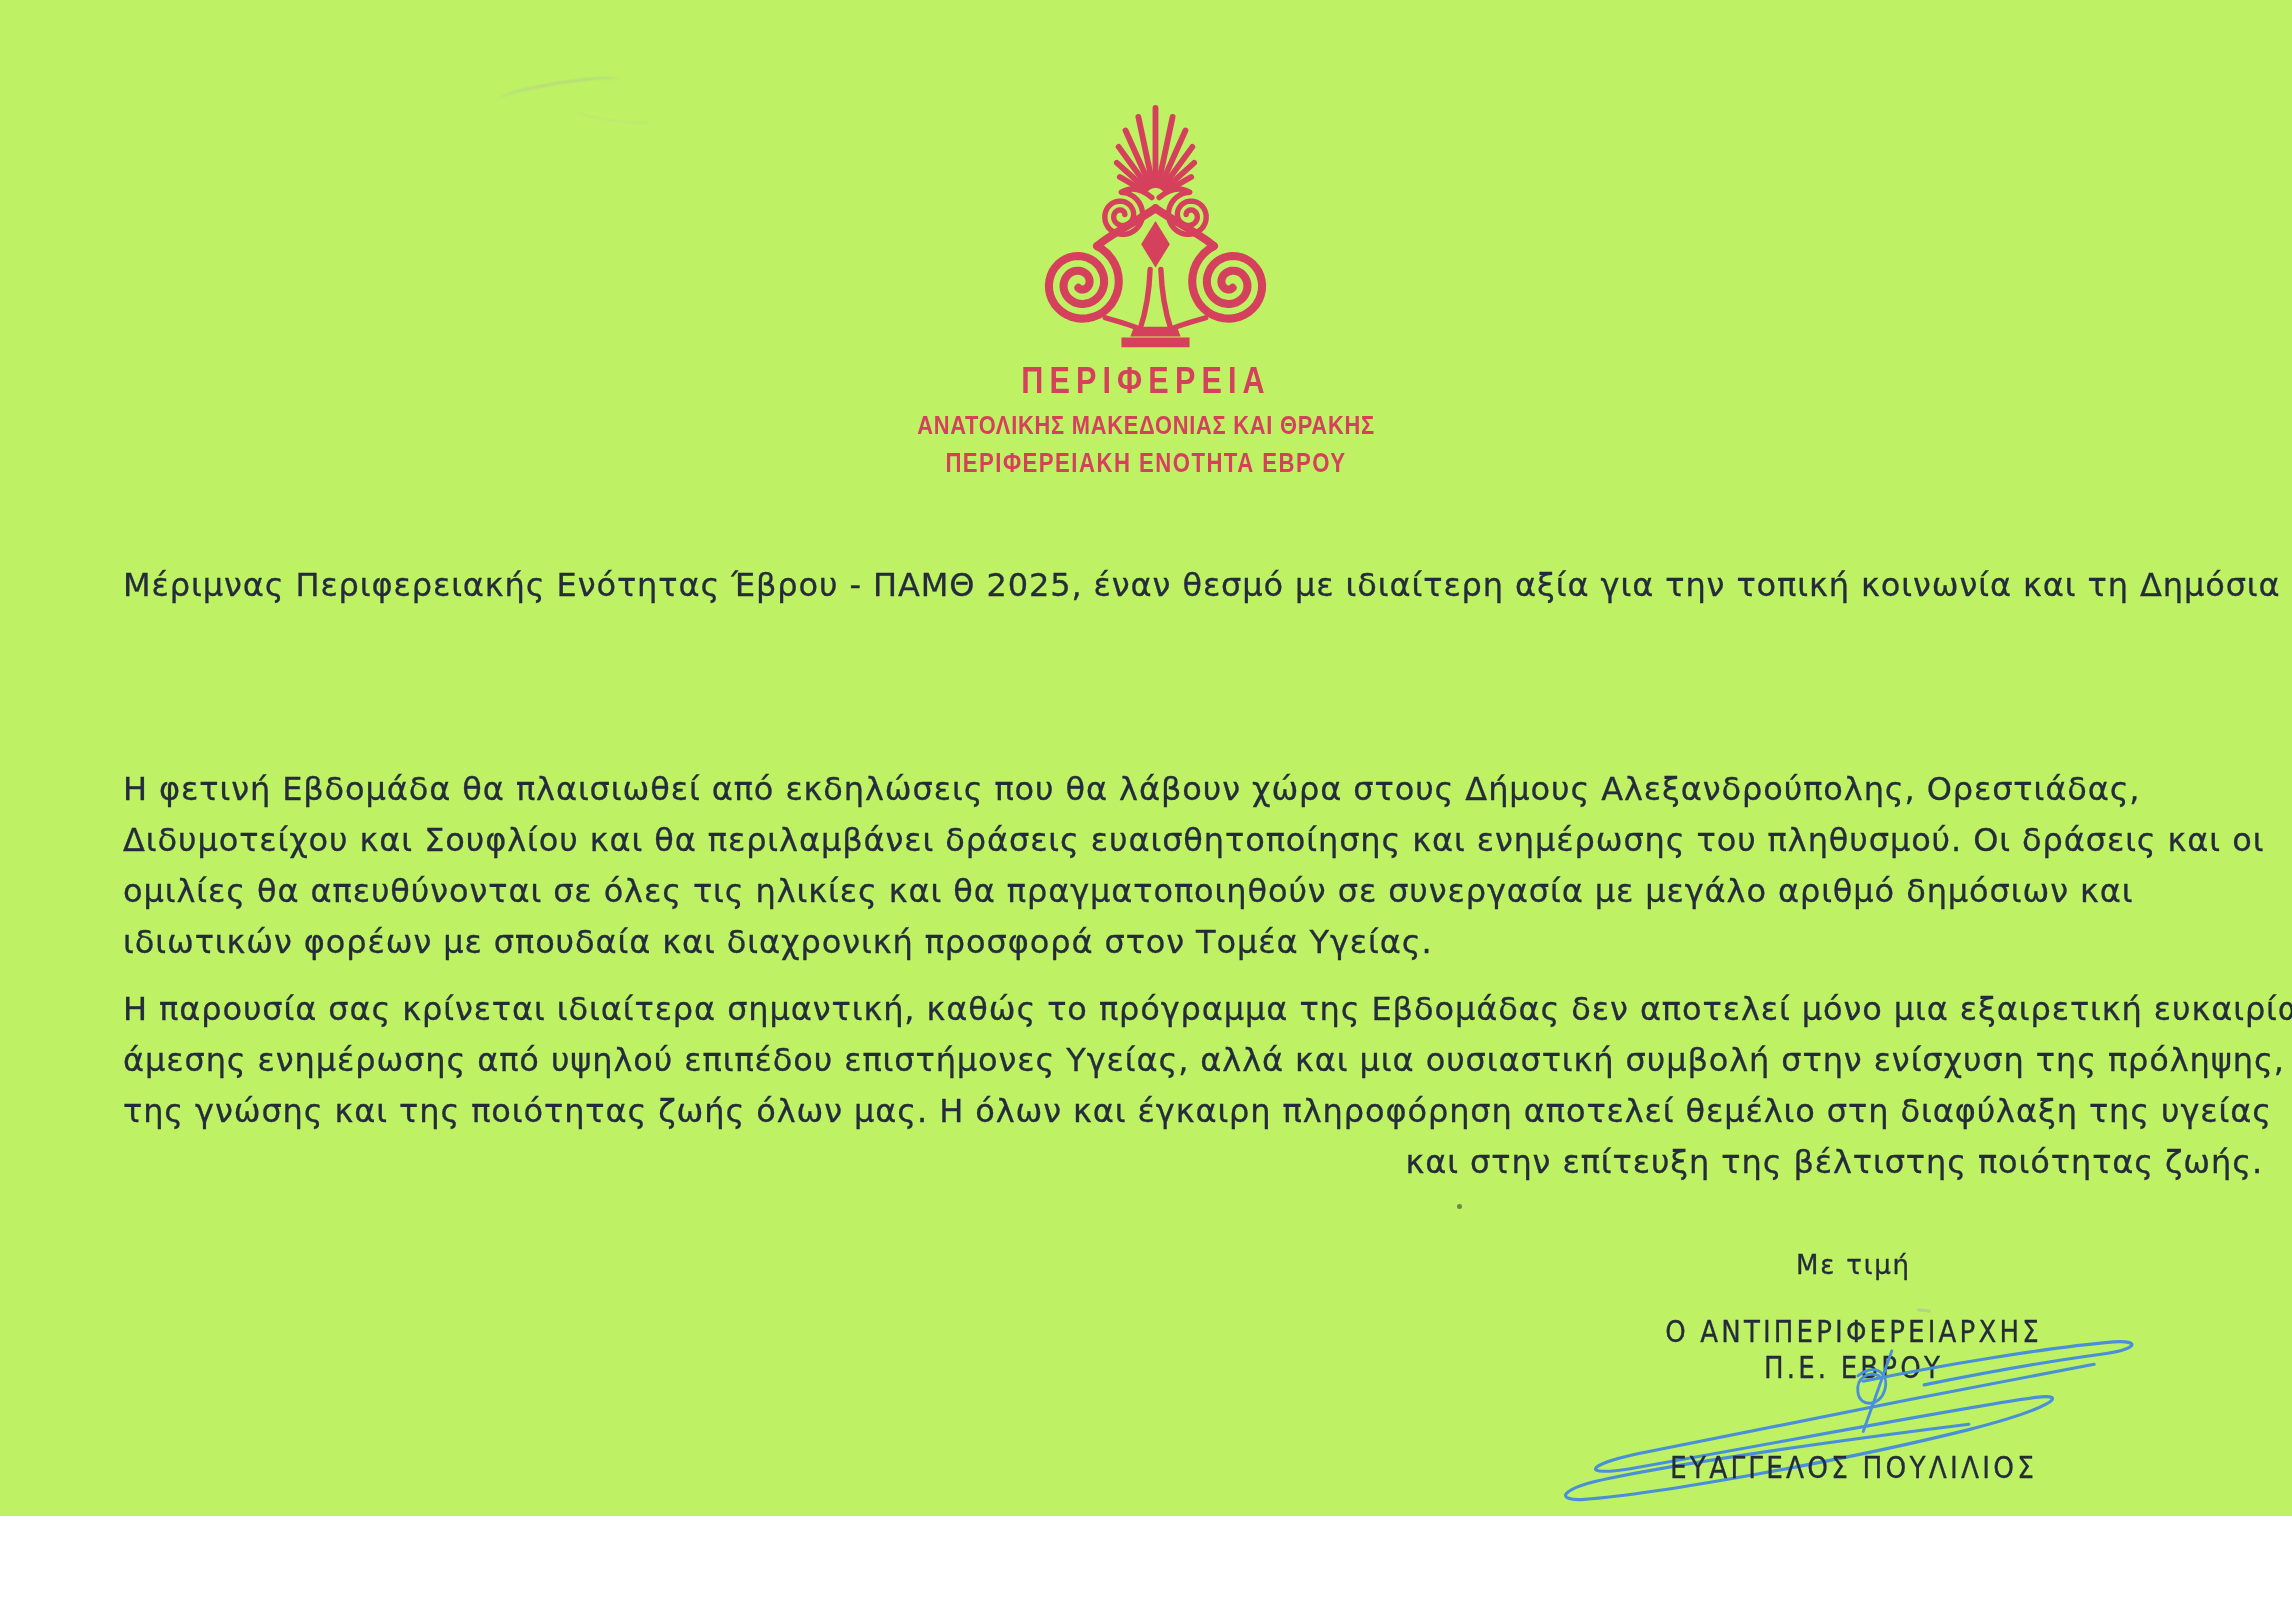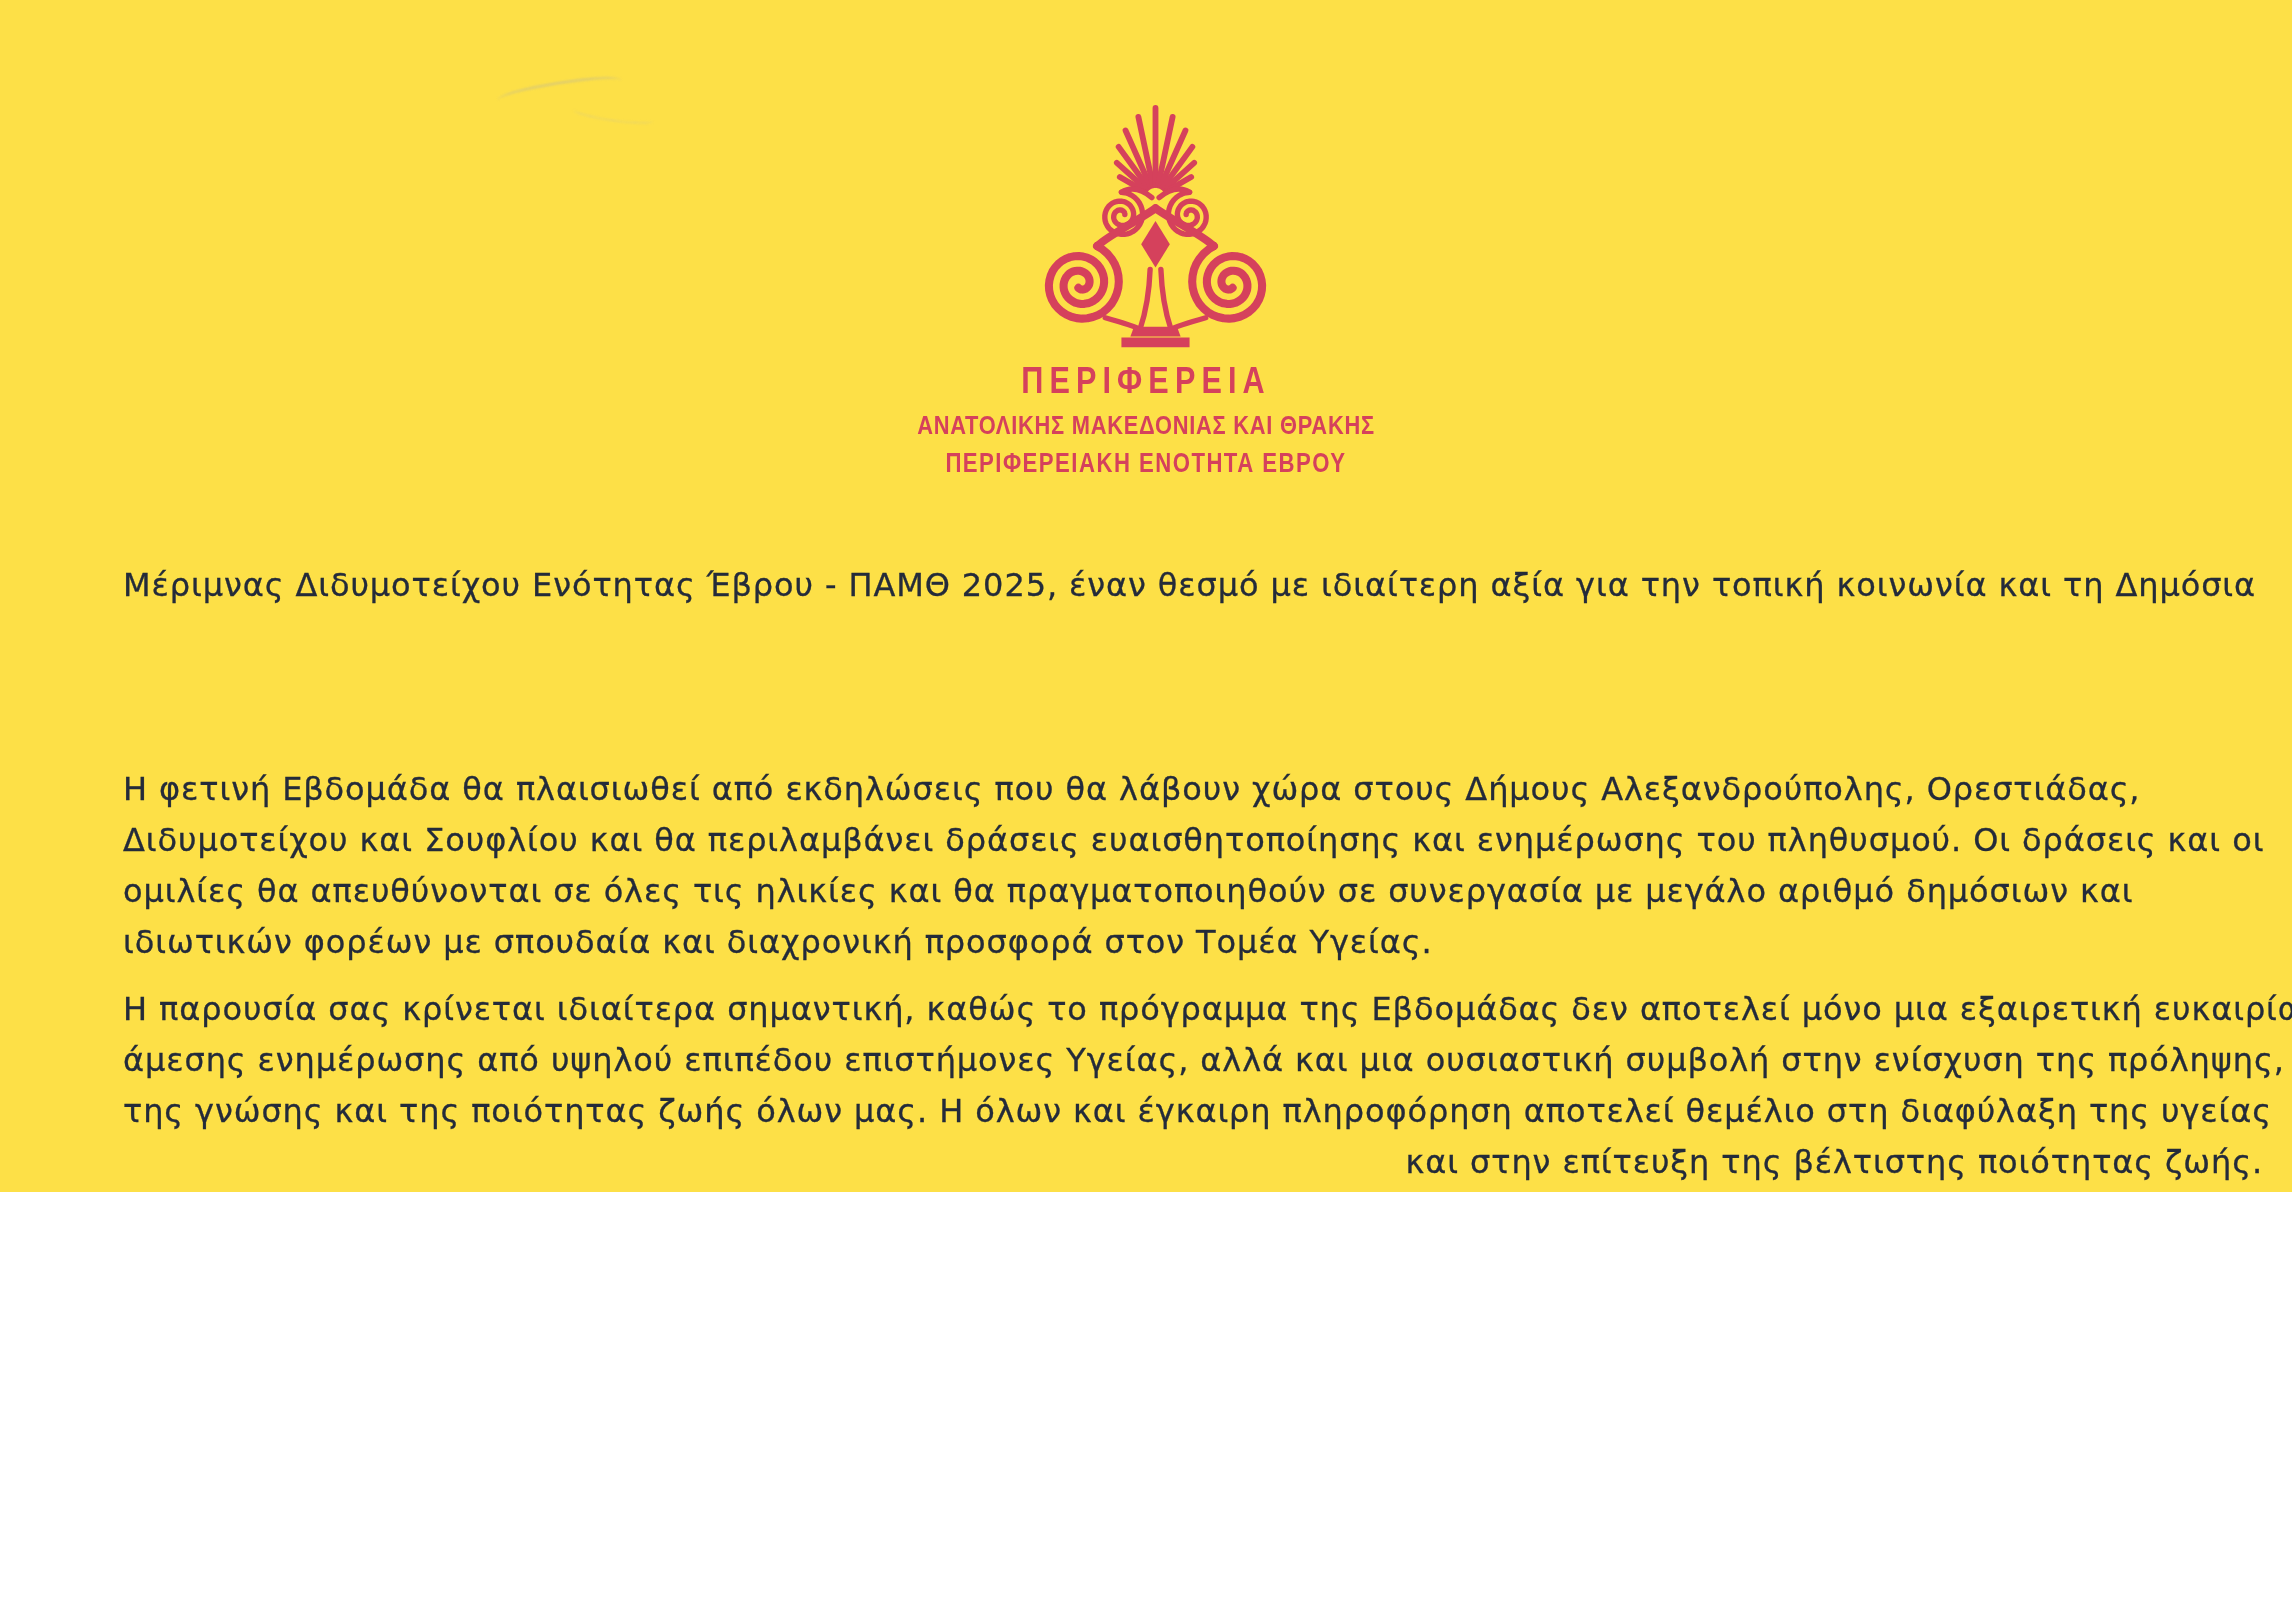--- a/index.html
+++ b/index.html
@@ -1,19 +1,19 @@
 <!DOCTYPE html>
 <html lang="el" style="font-size:14.3px"><head>
 <meta charset="utf-8">
 <style>
   html,body{margin:0;padding:0;background:#ffffff;}
   .page{
     position:relative;
-    width:2293px;height:1192px;
-    background:#fde047;
+    width:2293px;height:1516px;
+    background:#bef264;
     overflow:hidden;
     font-family:"DejaVu Sans", sans-serif;
   }
   .emblem{position:absolute;left:1021px;top:90px;width:269px;height:269px;}
   .org-title{
     position:absolute;left:788px;width:716px;top:360px;
     font-size:36px;letter-spacing:7.2px;
     transform:scaleX(0.85);transform-origin:center;
     font-family:"Liberation Sans", sans-serif;font-weight:bold;color:#d5415c;
     text-align:center;
@@ -111,21 +111,21 @@
       <path d="M144 200 C143 226 139 248 133 266" stroke="#d5415c" fill="none" stroke-width="6" stroke-linecap="round" stroke-linejoin="round"></path>
       <path d="M156 200 C157 226 161 248 167 266" stroke="#d5415c" fill="none" stroke-width="6" stroke-linecap="round" stroke-linejoin="round"></path>
       <path d="M126 264 L174 264 L178 275 L122 275 Z" stroke="none" fill="#d5415c"></path>
       <path d="M112 276 L188 276 L188 287 L112 287 Z" stroke="none" fill="#d5415c"></path>
     </svg>
   <div class="org-title">ΠΕΡΙΦΕΡΕΙΑ</div>
   <div class="org-subtitle">ΑΝΑΤΟΛΙΚΗΣ ΜΑΚΕΔΟΝΙΑΣ ΚΑΙ ΘΡΑΚΗΣ</div>
   <div class="org-unit">ΠΕΡΙΦΕΡΕΙΑΚΗ ΕΝΟΤΗΤΑ ΕΒΡΟΥ</div>
 
   <div class="para p1">
-    <div class="line">Μέριμνας Διδυμοτείχου Ενότητας Έβρου - ΠΑΜΘ 2025, έναν θεσμό με ιδιαίτερη αξία για την τοπική κοινωνία και τη Δημόσια</div>
+    <div class="line">Μέριμνας Περιφερειακής Ενότητας Έβρου - ΠΑΜΘ 2025, έναν θεσμό με ιδιαίτερη αξία για την τοπική κοινωνία και τη Δημόσια</div>
   </div>
 
   <div class="para p2">
     <div class="line">Η φετινή Εβδομάδα θα πλαισιωθεί από εκδηλώσεις που θα λάβουν χώρα στους Δήμους Αλεξανδρούπολης, Ορεστιάδας,</div>
     <div class="line">Διδυμοτείχου και Σουφλίου και θα περιλαμβάνει δράσεις ευαισθητοποίησης και ενημέρωσης του πληθυσμού. Οι δράσεις και οι</div>
     <div class="line">ομιλίες θα απευθύνονται σε όλες τις ηλικίες και θα πραγματοποιηθούν σε συνεργασία με μεγάλο αριθμό δημόσιων και</div>
     <div class="line">ιδιωτικών φορέων με σπουδαία και διαχρονική προσφορά στον Τομέα Υγείας.</div>
   </div>
 
   <div class="para p3">

